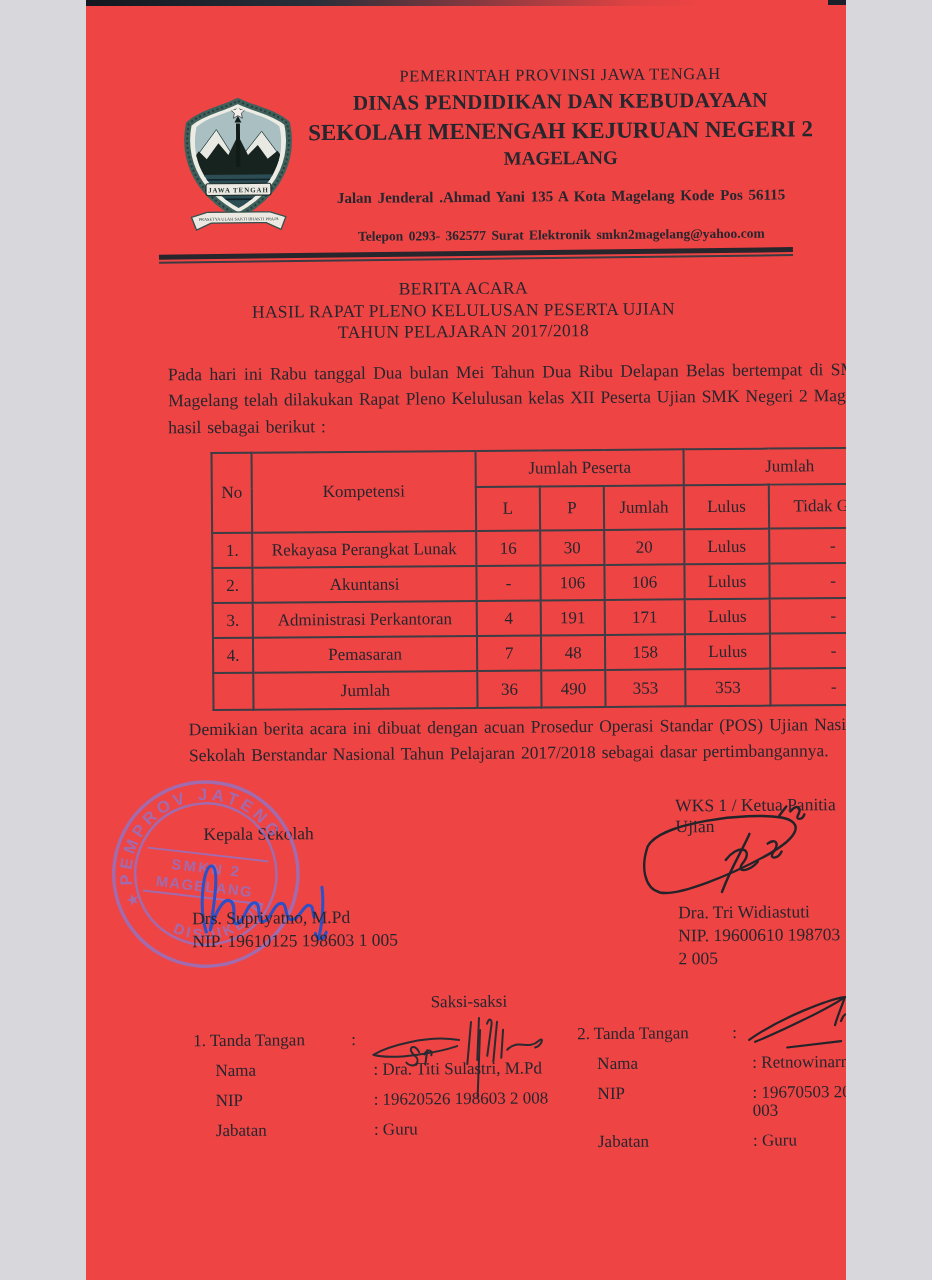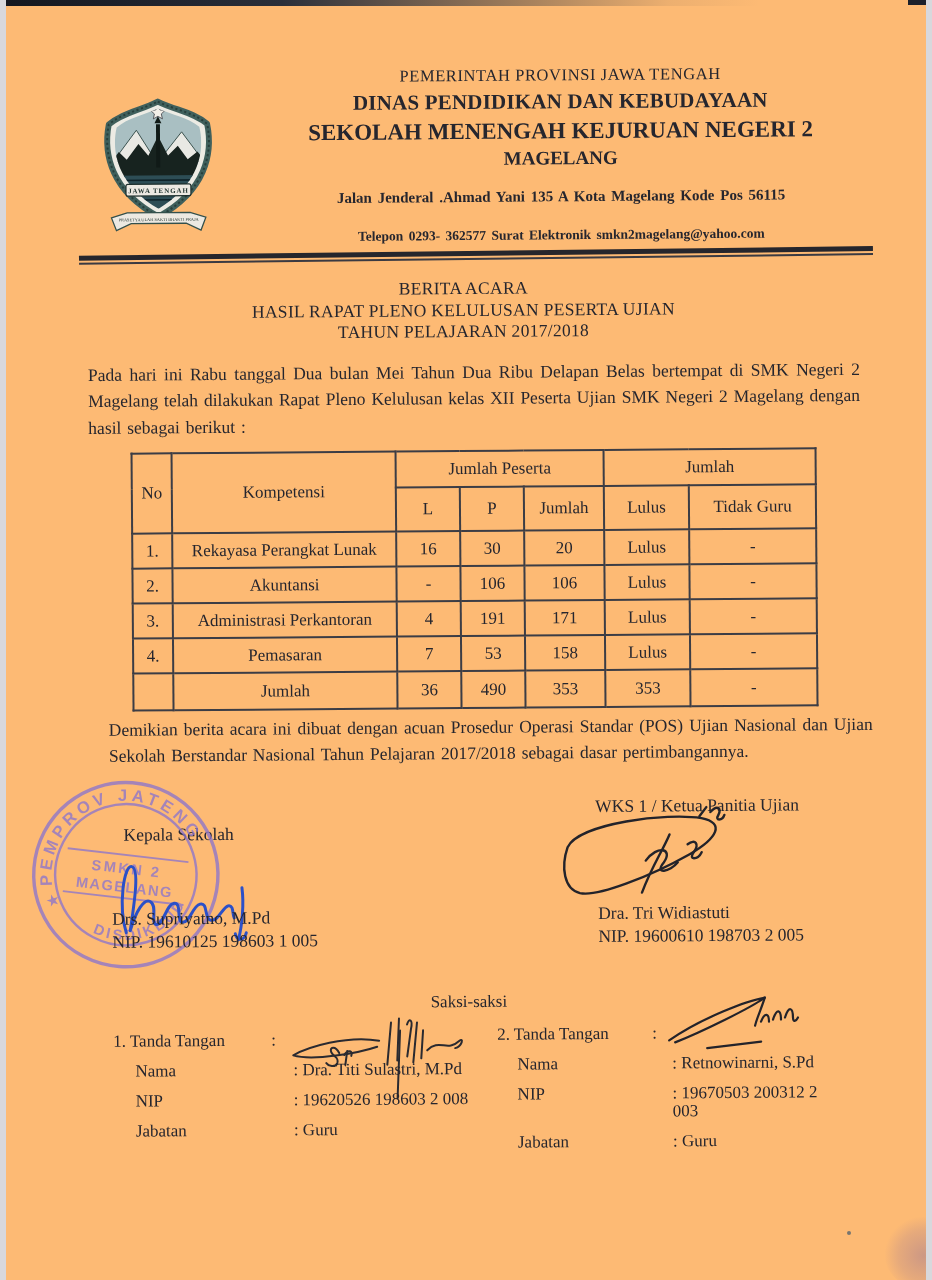--- a/index.html
+++ b/index.html
@@ -1,18 +1,18 @@
 <!DOCTYPE html>
 <html><head>
 <meta charset="utf-8">
 <style>
   html,body{margin:0;padding:0;background:#d8d8dc;}
   .page{
-    position:relative;width:920px;height:1280px;margin:0 auto;
-    background:#fdba74;overflow:hidden;
+    position:relative;width:760px;height:1280px;margin:0 auto;
+    background:#ef4444;overflow:hidden;
     font-family:"Liberation Serif","DejaVu Serif",serif;
     color:#26262e;
   }
   .tilt{position:absolute;inset:0;transform:rotate(-0.45deg);transform-origin:50% 50%;}
   .abs{position:absolute;}
   
   .edge-top{position:absolute;top:0;left:0;right:0;height:6px;
     background:linear-gradient(to right,#14171f 0%,#2a2f3a 30%,rgba(42,47,58,.45) 55%,rgba(42,47,58,.08) 72%,rgba(42,47,58,0) 82%);}
   .edge-top-right{position:absolute;top:0;right:0;width:18px;height:5px;background:#1c202a;}
   .smudge{position:absolute;left:878px;top:1216px;width:72px;height:72px;border-radius:50%;
@@ -162,21 +162,21 @@
           <td>4</td>
           <td>191</td>
           <td>171</td>
           <td>Lulus</td>
           <td>-</td>
         </tr>
         <tr>
           <td>4.</td>
           <td class="td-left">Pemasaran</td>
           <td>7</td>
-          <td>53</td>
+          <td>48</td>
           <td>158</td>
           <td>Lulus</td>
           <td>-</td>
         </tr>
         <tr class="total">
           <td></td>
           <td>Jumlah</td>
           <td>36</td>
           <td>490</td>
           <td>353</td>

